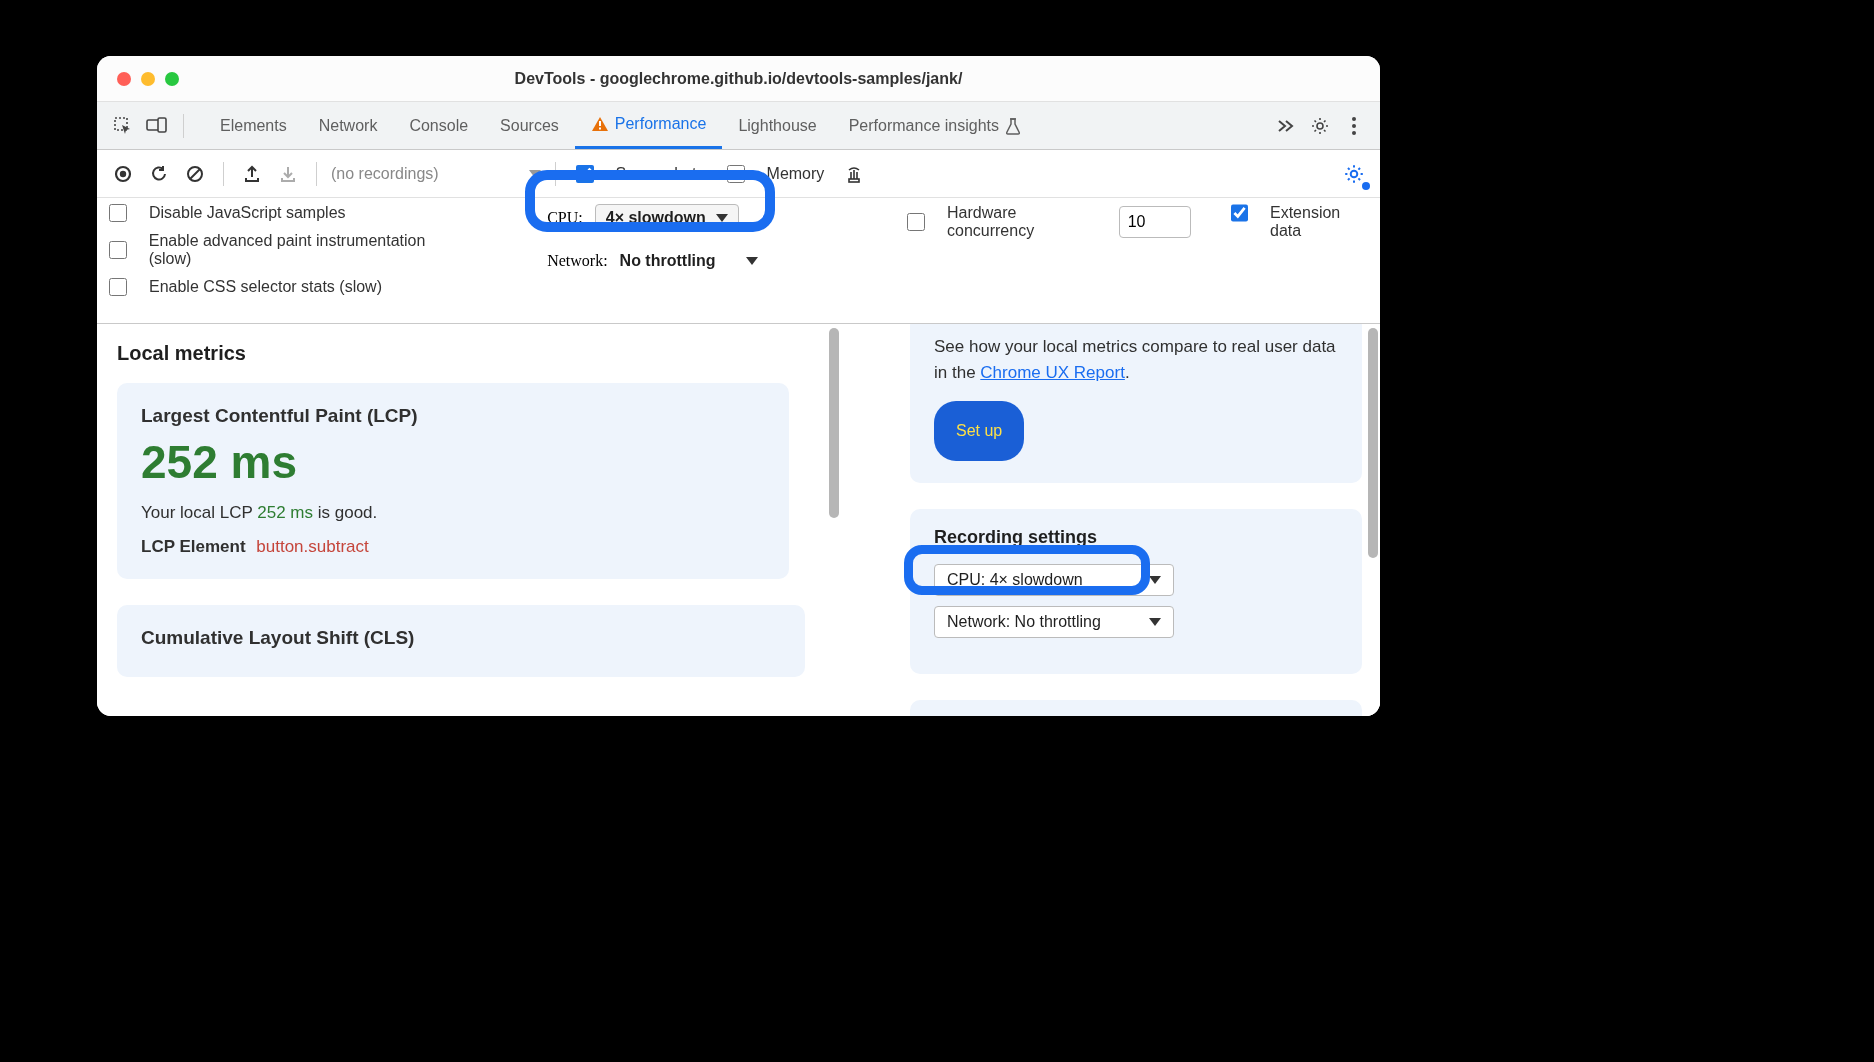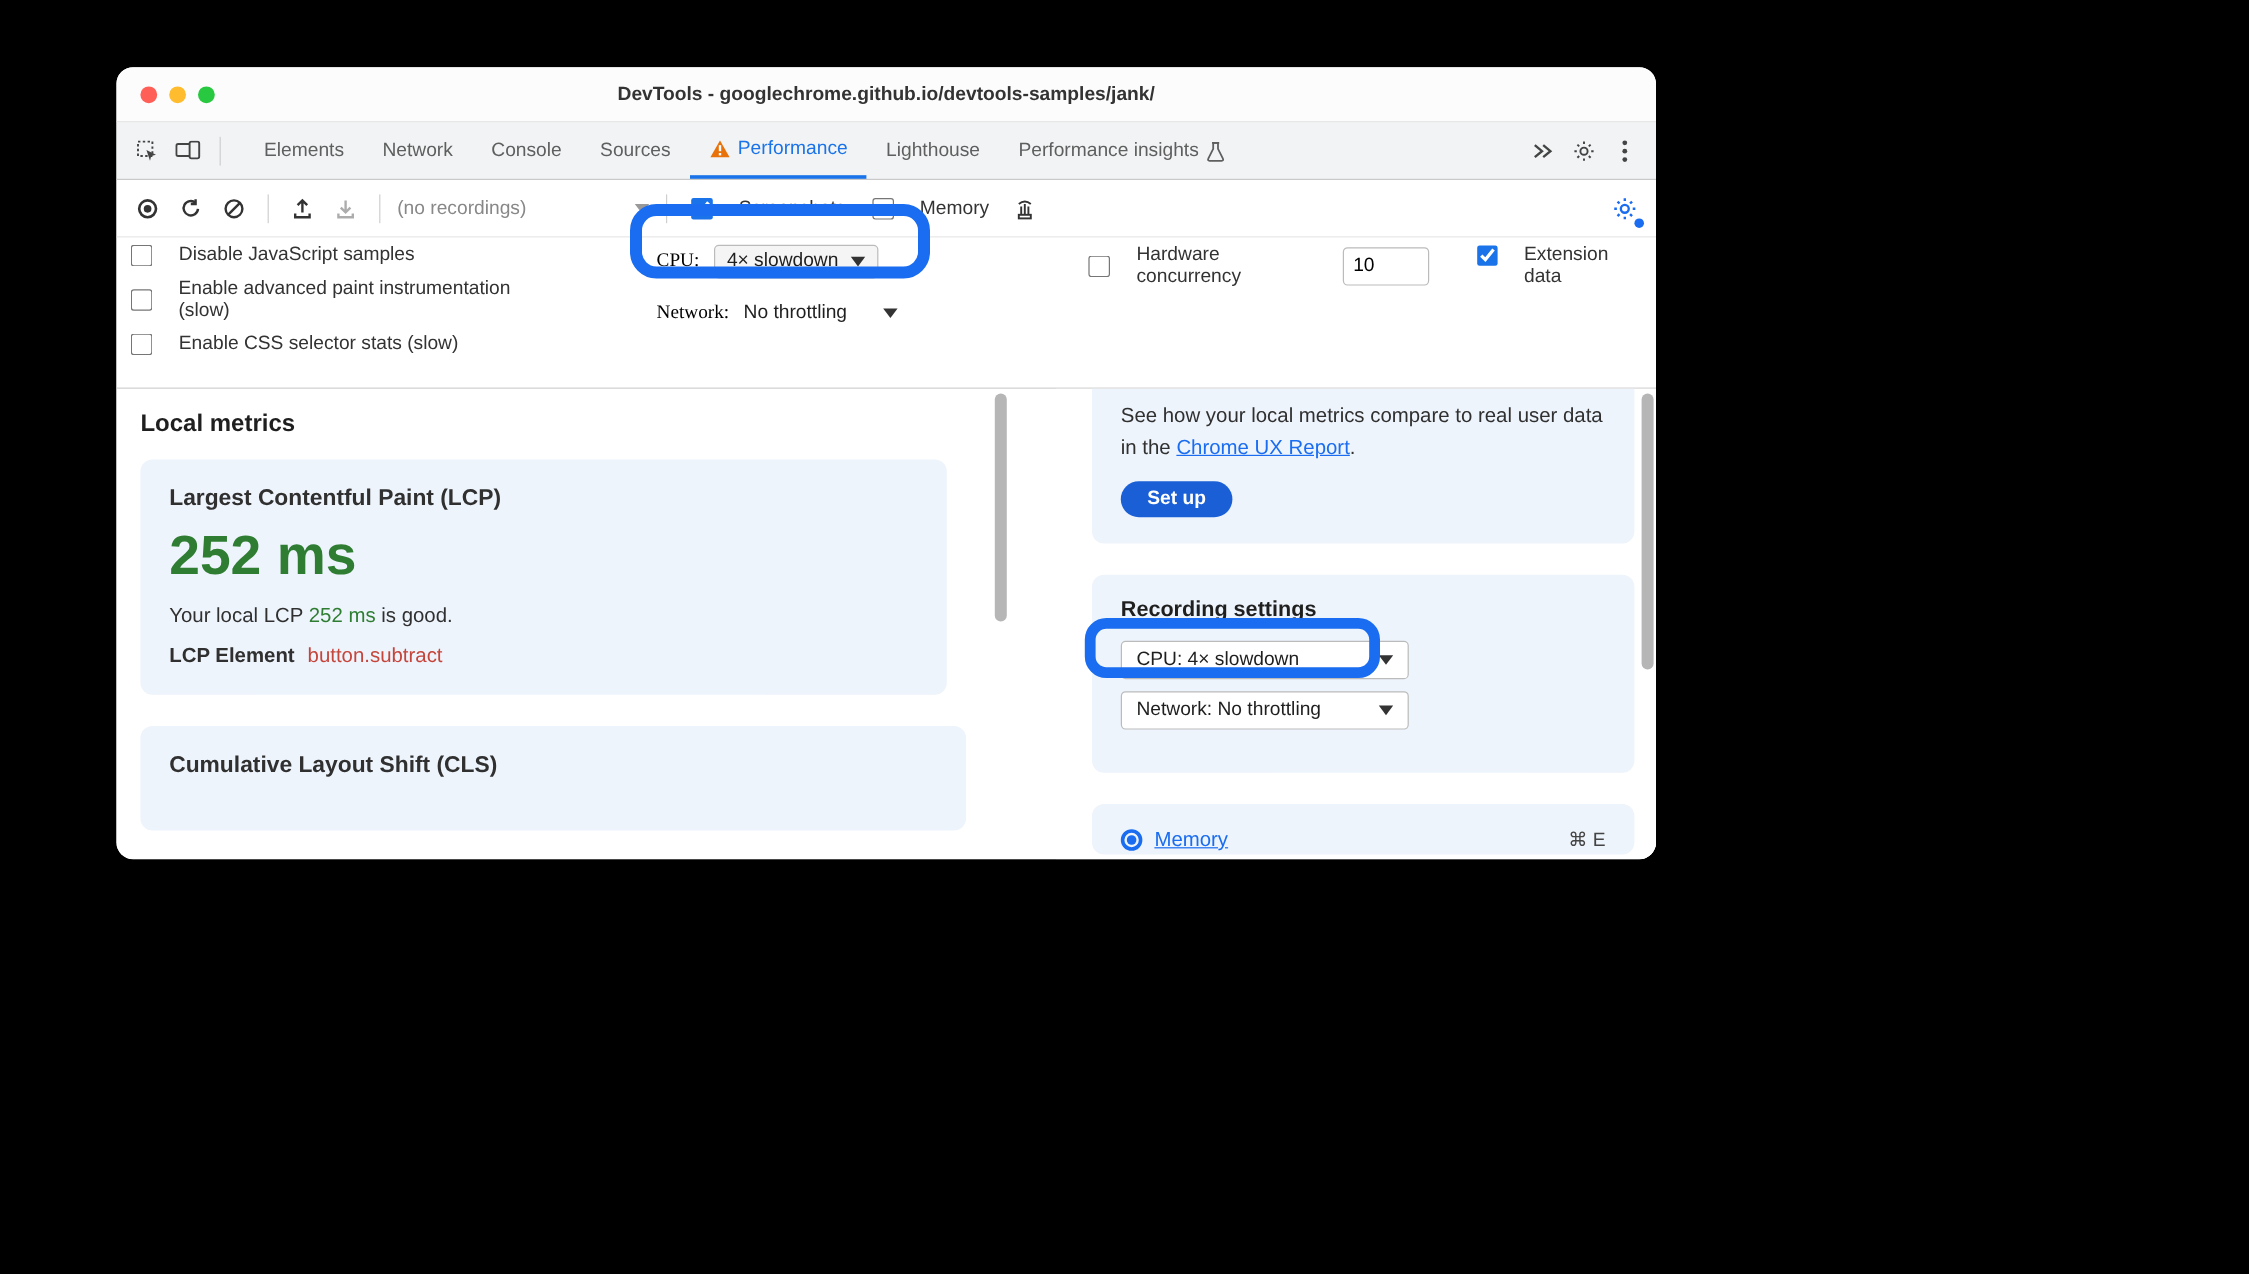--- a/index.html
+++ b/index.html
@@ -154,20 +154,21 @@
   .select {
     display: inline-flex;
     align-items: center;
     gap: 10px;
     padding: 4px 10px;
     border: 1px solid #bbb;
     border-radius: 4px;
     background: #f5f5f5;
     font-size: 16px;
     cursor: pointer;
+    font-weight: bold;
   }
   .select.plain {
     border: none;
     background: transparent;
     padding: 4px 0;
   }
   .caret {
     width: 0; height: 0;
     border-left: 6px solid transparent;
     border-right: 6px solid transparent;
@@ -263,25 +264,25 @@
   .side-card p {
     font-size: 17px;
     color: #303030;
     line-height: 1.5;
     margin-bottom: 16px;
   }
   .link { color: #1a6df0; text-decoration: underline; cursor:pointer; }
   .btn-primary {
     display: inline-block;
     background: #1a5fd6;
-    color: #ffffff;
-    font-size: 16px;
-    font-weight: 700;
+    color: #fde047;
+    font-size: 16px;
+    font-weight: 400;
     border-radius: 22px;
-    padding: 6px 22px;
+    padding: 21px 22px;
     cursor: pointer;
   }
   .rec-title {
     font-size: 18px;
     font-weight: 700;
     margin-bottom: 16px;
   }
   .drop {
     display: flex;
     align-items: center;
@@ -537,21 +538,21 @@
         <div class="metric-big">252 ms</div>
         <div class="metric-desc">
           <span>Your local LCP </span><span class="good">252 ms</span><span> is good.</span>
         </div>
         <div class="lcp-elem">
           <span class="label">LCP Element</span>
           <span class="sel">button.subtract</span>
         </div>
       </div>
 
-      <div class="card" style="width:688px;padding-bottom:0;height:87px;overflow:hidden">
+      <div class="card" style="width:688px;padding-bottom:0;height:72px;overflow:hidden">
         <div class="metric-name">Cumulative Layout Shift (CLS)</div>
       </div>
     </div>
 
     <div class="scrollbar-mid">
       <div class="scroll-thumb" style="top:4px;height:190px"></div>
     </div>
 
     <div class="side-pane">
 

